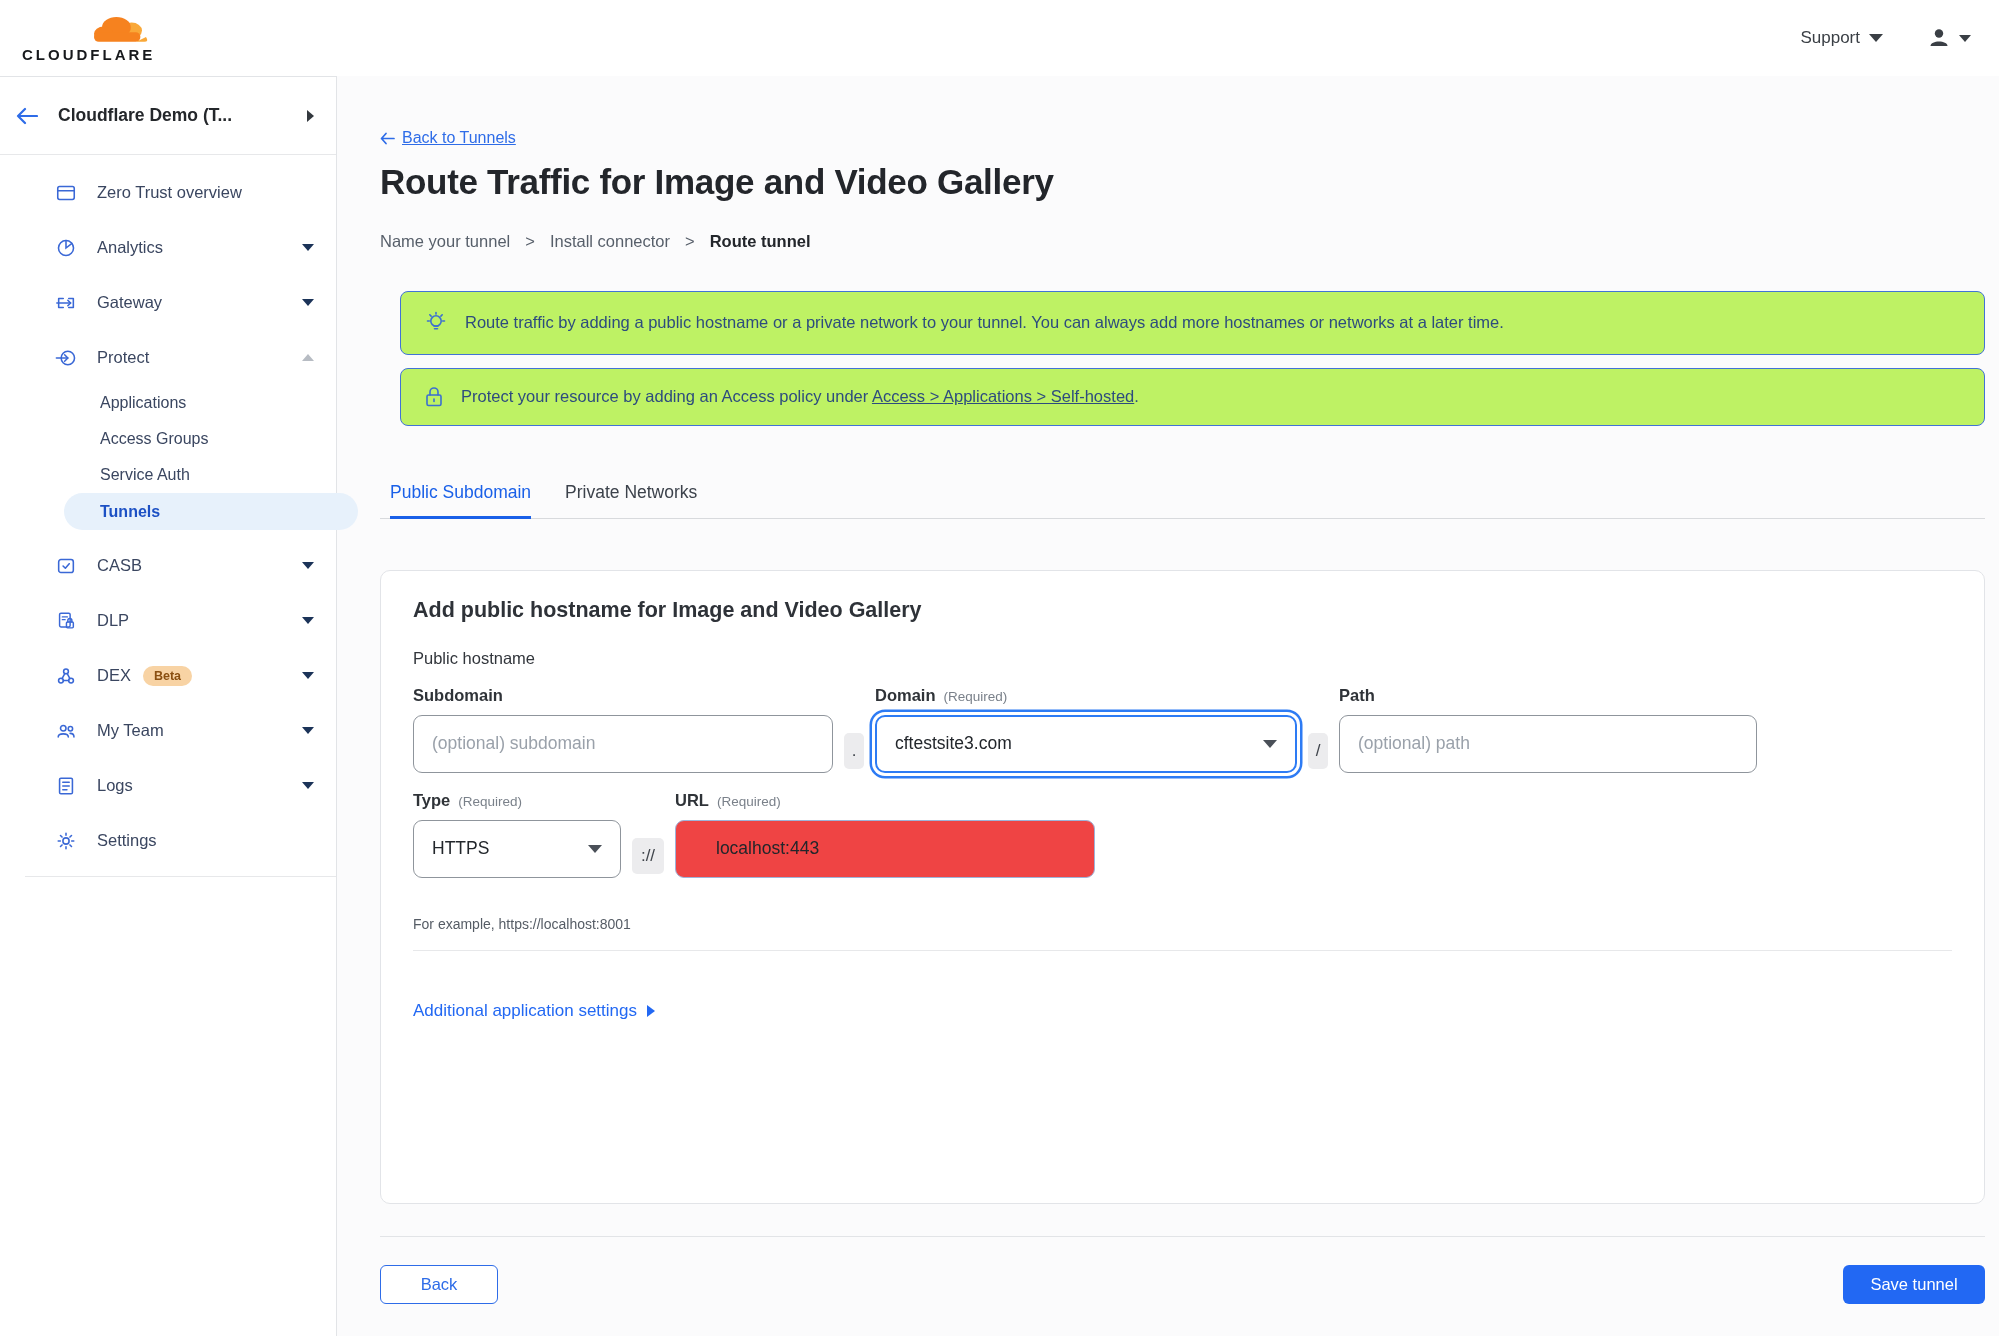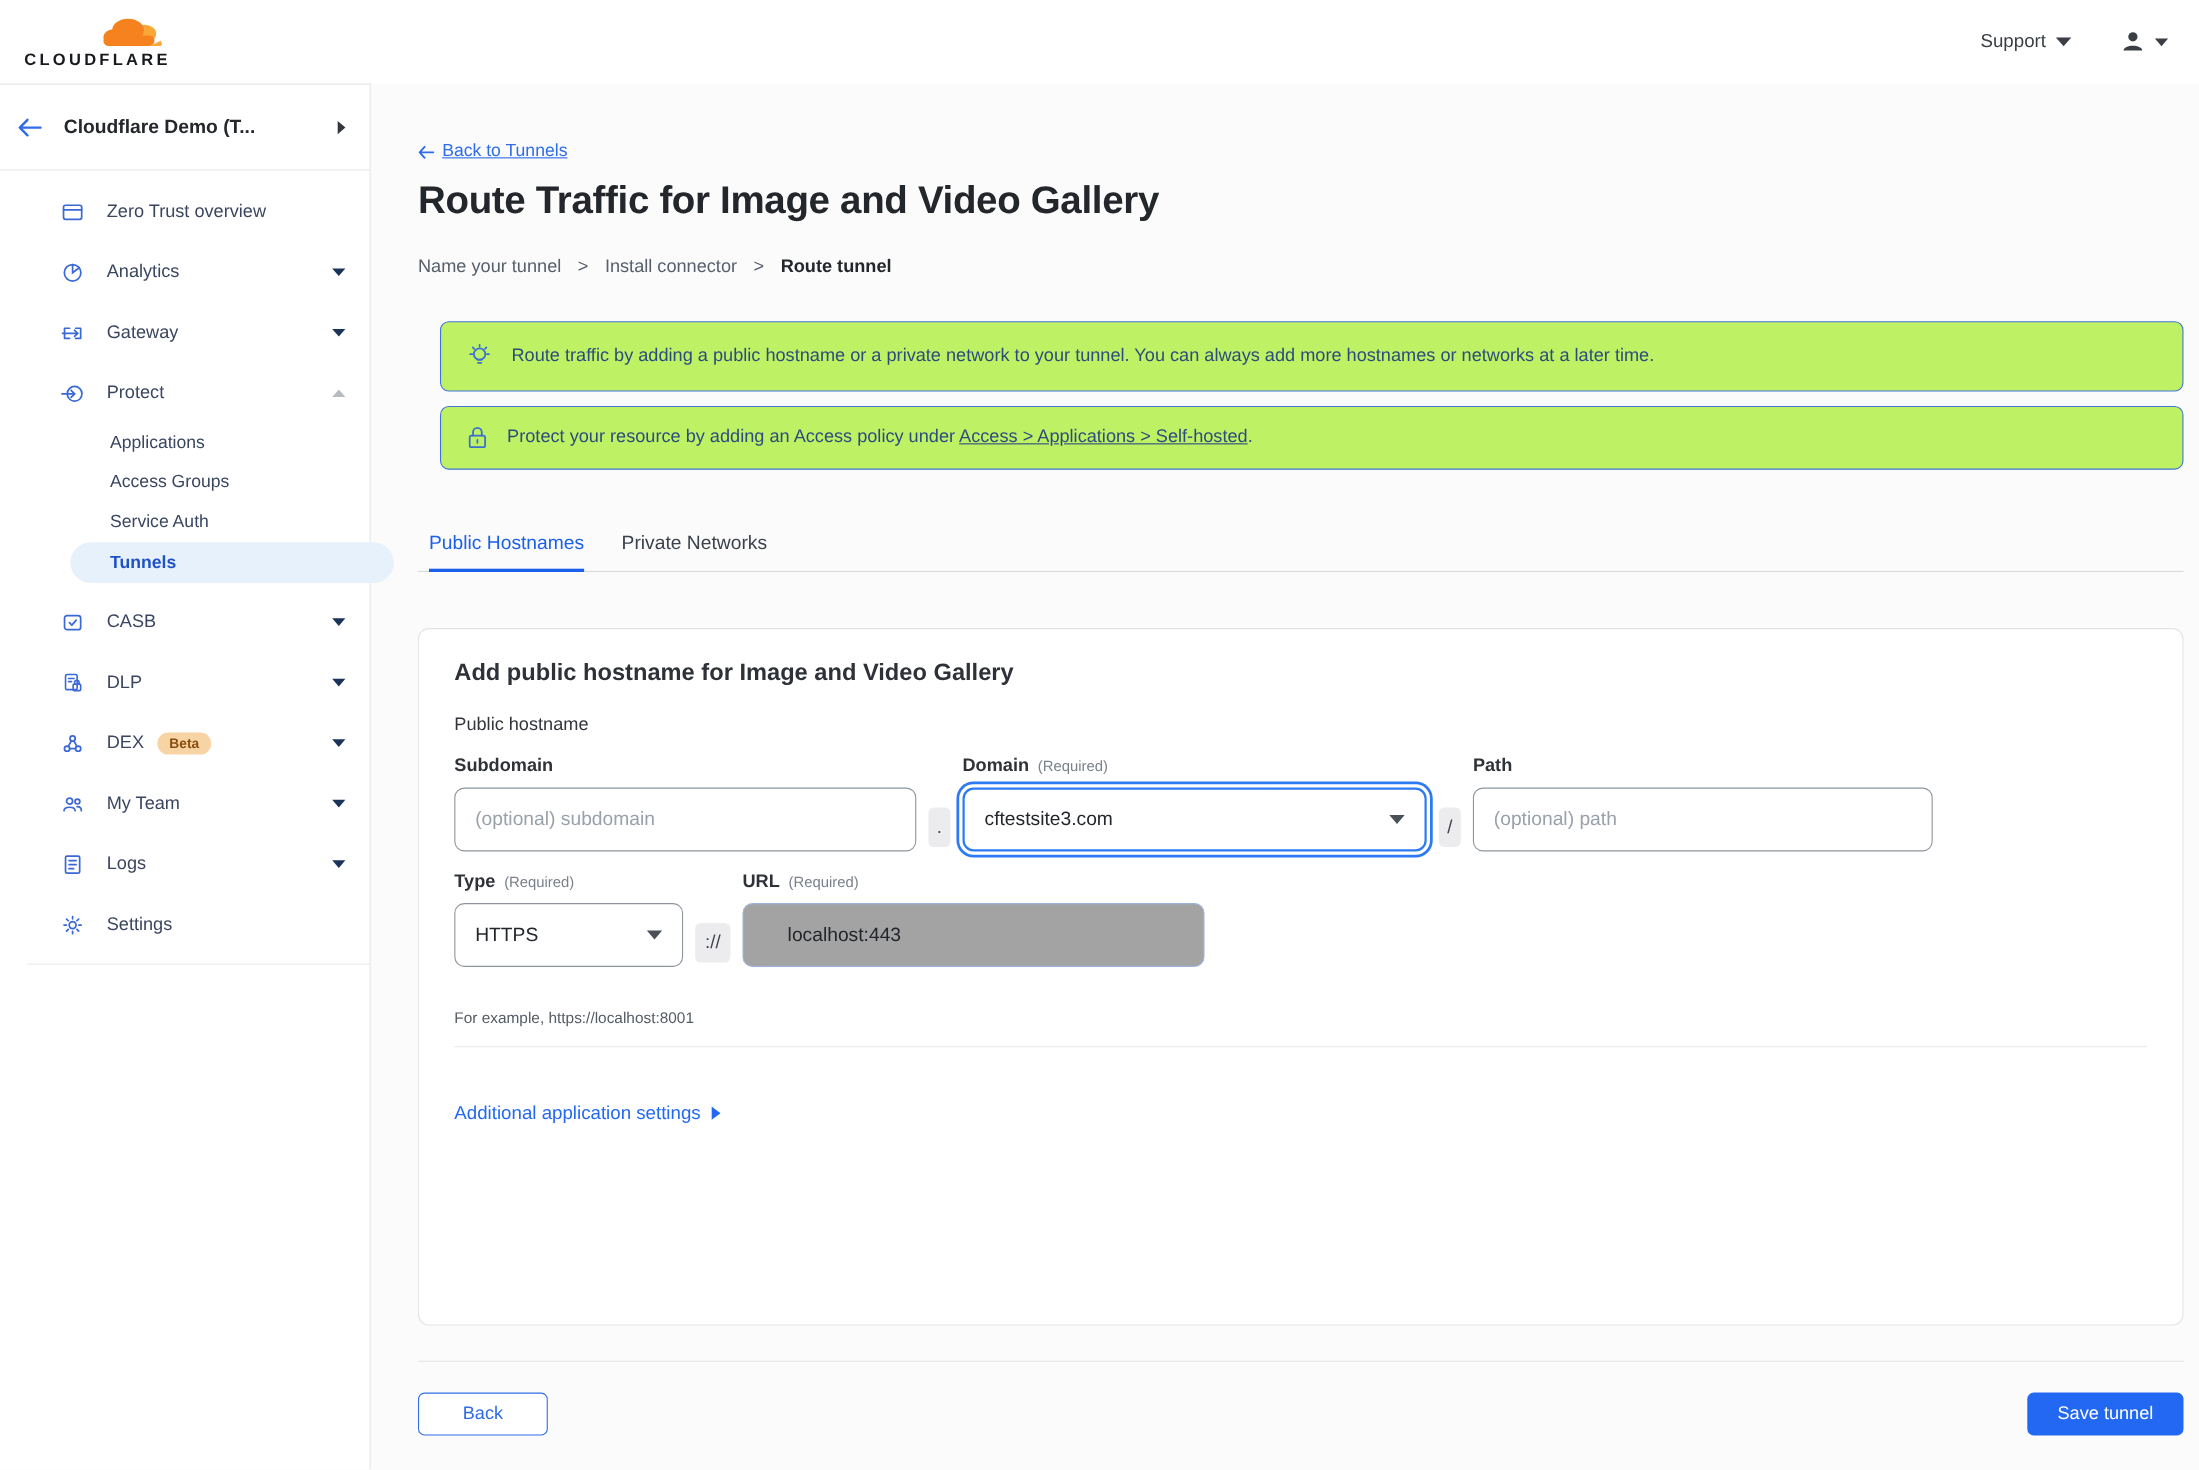--- a/index.html
+++ b/index.html
@@ -65,21 +65,21 @@
   .field .flabel { font-size:16.5px; font-weight:700; color:#2f3338; margin-bottom:10px; display:flex; align-items:baseline; gap:8px; }
   .req { font-size:13.5px; color:#7a818a; font-weight:400; }
   .tb { height:58px; border:1.5px solid #8f959c; border-radius:9px; font-size:17.5px; padding:0 18px; color:#22262b; background:#fff; font-family:inherit; }
   .tb::placeholder { color:#9aa1aa; }
   .w-sub { width:420px; } .w-dom { width:422px; } .w-path { width:418px; } .w-type { width:208px; } .w-url { width:420px; }
   .sepbox { height:36px; background:#ececee; border-radius:5px; display:flex; align-items:center; justify-content:center; font-size:17px; color:#40454c; margin:47px 11px 0; }
   .sep-dot { width:20px; } .sep-slash { width:20px; } .sep-scheme { width:32px; }
   .selectbox { display:flex; align-items:center; justify-content:space-between; cursor:pointer; }
   .selectbox .tri { width:0; height:0; border-left:7px solid transparent; border-right:7px solid transparent; border-top:8px solid #4a5058; }
   .focused { border:2px solid #2d7bf4; box-shadow:0 0 0 3px #ffffff, 0 0 0 5.5px #2d7bf4; border-radius:10px; }
-  .url-filled { background:#a3a3a3; border-color:#9db3d9;padding-left:40px; }
+  .url-filled { background:#ef4444; border-color:#9db3d9;padding-left:40px; }
   .example { margin-top:38px; font-size:14px; color:#555c65; }
   .inner-divider { margin-top:18px; border-top:1px solid #e7e8ea; }
   .add-settings { margin-top:50px; display:inline-flex; align-items:center; gap:10px; color:#2268f3; font-size:17px; cursor:pointer; }
   .tri-right-blue { width:0; height:0; border-top:6px solid transparent; border-bottom:6px solid transparent; border-left:8px solid #2268f3; }
 
   .footer-divider { margin-top:32px; border-top:1px solid #e2e4e7; }
   .footer { margin-top:28px; display:flex; justify-content:space-between; }
   .btn { height:39px; border-radius:6px; font-size:16.5px; font-weight:500; font-family:inherit; cursor:pointer; }
   .btn-back { width:118px; background:#fff; border:1.5px solid #2e6ce8; color:#2e6ce8; }
   .btn-save { width:142px; background:#2268f3; border:none; color:#fff; }
@@ -304,21 +304,21 @@
         <path d="M7 10 V7 a4 4 0 0 1 8 0 V10"></path>
         <line x1="11" y1="14" x2="11" y2="16.5"></line>
       </svg>
       <span>
         <span>Protect your resource by adding an Access policy under</span>
         <a>Access &gt; Applications &gt; Self-hosted</a><span>.</span>
       </span>
     </div>
 
     <div class="tabs">
-      <div class="tab active">Public Hostnames</div>
+      <div class="tab active">Public Subdomain</div>
       <div class="tab inactive">Private Networks</div>
     </div>
 
     <div class="card">
       <h2>Add public hostname for Image and Video Gallery</h2>
       <div class="section-lbl">Public hostname</div>
 
       <div class="field-row">
         <div class="field">
           <span class="flabel">Subdomain</span>

